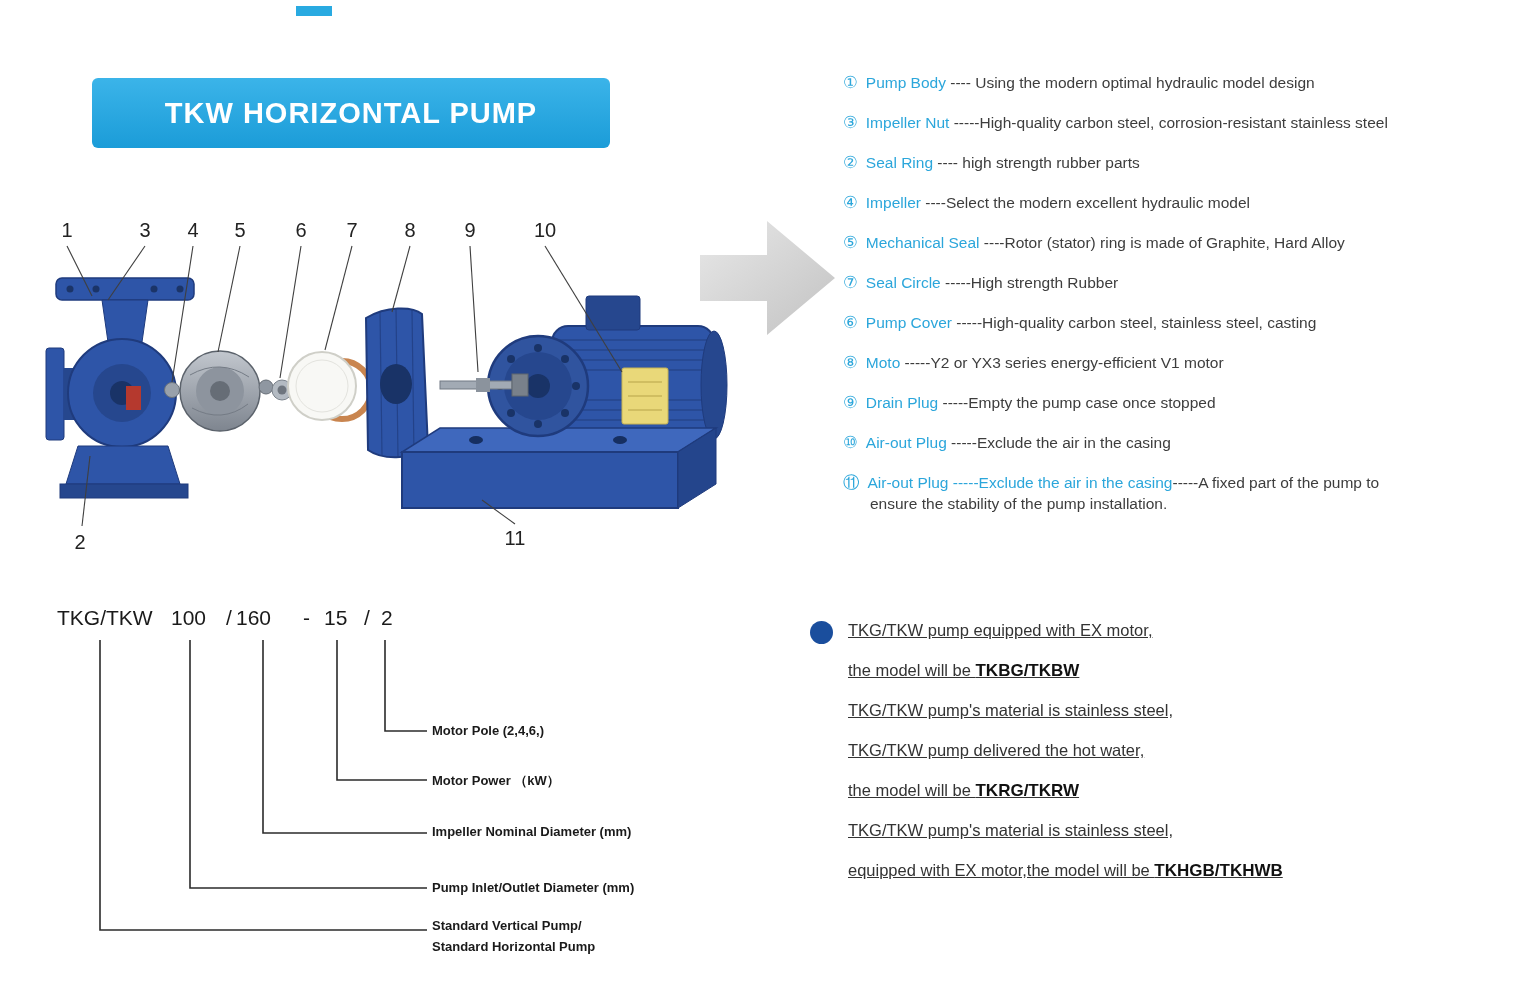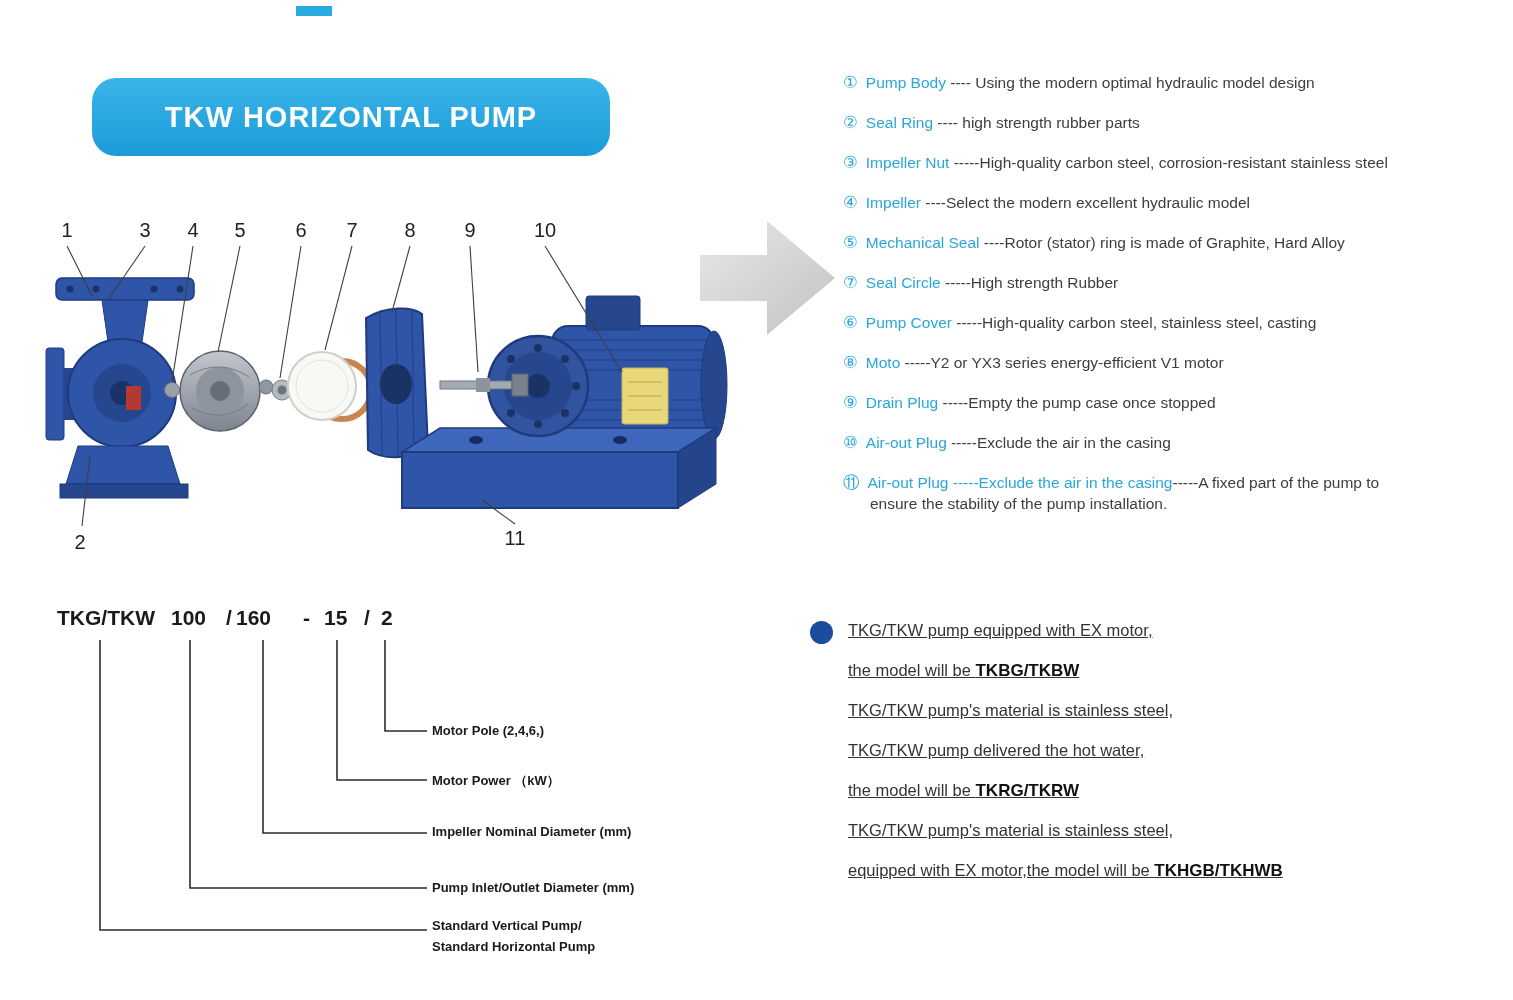--- a/index.html
+++ b/index.html
@@ -3,42 +3,42 @@
 <meta charset="utf-8">
 <style>
   * { margin:0; padding:0; box-sizing:border-box; }
   html,body { background:#ffffff; }
   body { font-family:"Liberation Sans", sans-serif; }
   .page { position:relative; width:1513px; height:1000px; background:#fff; overflow:hidden; }
 
   .top-accent { position:absolute; left:296px; top:6px; width:36px; height:10px;
                 background:var(--accent,#29aae1); }
 
-  .banner { position:absolute; left:92px; top:78px; width:518px; height:78px;
-            border-radius:24px;
+  .banner { position:absolute; left:92px; top:78px; width:518px; height:70px;
+            border-radius:6px;
             background:linear-gradient(180deg,#3bb4e9,#1b9cd8);
             display:flex; align-items:center; justify-content:center; }
   .banner span { color:#fff; font-weight:bold; font-size:29px; letter-spacing:1px; }
 
   .diagram-svg { position:absolute; left:30px; top:200px; width:760px; height:380px; }
   .arrow-svg   { position:absolute; left:695px; top:205px; width:145px; height:135px; }
   .tree-svg    { position:absolute; left:40px;  top:600px; width:700px; height:370px; }
 
   .callout { position:absolute; transform:translateX(-50%); font-size:20px; color:#222; }
 
   .parts-list { position:absolute; left:843px; top:72px; width:660px;
                 display:flex; flex-direction:column; gap:19px; }
   .part-item { font-size:15.5px; line-height:21px; white-space:nowrap; color:#3d3d3d; }
   .pnum  { color:var(--blue,#2ba6db); font-size:16.5px; margin-right:8px; }
   .pname { color:var(--blue,#2ba6db); }
   .pblue { color:var(--blue,#2ba6db); }
   .pdesc { color:#3d3d3d; }
   .pdesc2 { display:block; padding-left:27px; color:#3d3d3d; }
 
-  .model-seg { position:absolute; font-weight:bold; font-size:21px; color:#1a1a1a; }
+  .model-seg { position:absolute; font-weight:normal; font-size:21px; color:#1a1a1a; }
 
   .tree-label { position:absolute; left:432px; font-weight:bold; font-size:13px; color:#1a1a1a; }
   .tree-label-small { font-size:13px; line-height:21px; }
   .tree-label-small span { display:block; }
 
   .note-bullet { position:absolute; left:810px; top:621px; width:23px; height:23px;
                  border-radius:50%; background:var(--navy,#1a4e9d); }
   .notes-text { position:absolute; left:848px; top:618px; width:620px; }
   .note-line { font-size:16.5px; line-height:25px; margin-bottom:15px; color:#333;text-decoration:underline; }
   .note-line:nth-child(7) { margin-bottom:5px; }
@@ -192,22 +192,22 @@
       <linearGradient id="gArrow" x1="0" y1="0" x2="1" y2="1">
         <stop offset="0" stop-color="#e8e8e8"></stop>
         <stop offset="1" stop-color="#c2c2c2"></stop>
       </linearGradient>
     </defs>
     <polygon points="5,50 72,50 72,16 140,73 72,130 72,96 5,96" fill="url(#gArrow)"></polygon>
   </svg>
 
   <div class="parts-list">
     <div class="part-item"><span class="pnum">①</span><span class="pname">Pump Body</span><span class="pblue"></span><span class="pdesc"> ---- Using the modern optimal hydraulic model design</span><span class="pdesc2"></span></div>
+    <div class="part-item"><span class="pnum">③</span><span class="pname">Impeller Nut</span><span class="pblue"></span><span class="pdesc"> -----High-quality carbon steel, corrosion-resistant stainless steel</span><span class="pdesc2"></span></div>
     <div class="part-item"><span class="pnum">②</span><span class="pname">Seal Ring</span><span class="pblue"></span><span class="pdesc"> ---- high strength rubber parts</span><span class="pdesc2"></span></div>
-    <div class="part-item"><span class="pnum">③</span><span class="pname">Impeller Nut</span><span class="pblue"></span><span class="pdesc"> -----High-quality carbon steel, corrosion-resistant stainless steel</span><span class="pdesc2"></span></div>
     <div class="part-item"><span class="pnum">④</span><span class="pname">Impeller</span><span class="pblue"></span><span class="pdesc"> ----Select the modern excellent hydraulic model</span><span class="pdesc2"></span></div>
     <div class="part-item"><span class="pnum">⑤</span><span class="pname">Mechanical Seal</span><span class="pblue"></span><span class="pdesc"> ----Rotor (stator) ring is made of Graphite, Hard Alloy</span><span class="pdesc2"></span></div>
     <div class="part-item"><span class="pnum">⑦</span><span class="pname">Seal Circle</span><span class="pblue"></span><span class="pdesc"> -----High strength Rubber</span><span class="pdesc2"></span></div>
     <div class="part-item"><span class="pnum">⑥</span><span class="pname">Pump Cover</span><span class="pblue"></span><span class="pdesc"> -----High-quality carbon steel, stainless steel, casting</span><span class="pdesc2"></span></div>
     <div class="part-item"><span class="pnum">⑧</span><span class="pname">Moto</span><span class="pblue"></span><span class="pdesc"> -----Y2 or YX3 series energy-efficient V1 motor</span><span class="pdesc2"></span></div>
     <div class="part-item"><span class="pnum">⑨</span><span class="pname">Drain Plug</span><span class="pblue"></span><span class="pdesc"> -----Empty the pump case once stopped</span><span class="pdesc2"></span></div>
     <div class="part-item"><span class="pnum">⑩</span><span class="pname">Air-out Plug</span><span class="pblue"></span><span class="pdesc"> -----Exclude the air in the casing</span><span class="pdesc2"></span></div>
     <div class="part-item"><span class="pnum">⑪</span><span class="pname">Air-out Plug</span><span class="pblue"> -----Exclude the air in the casing</span><span class="pdesc">-----A fixed part of the pump to</span><span class="pdesc2">ensure the stability of the pump installation.</span></div>
   </div>
 

